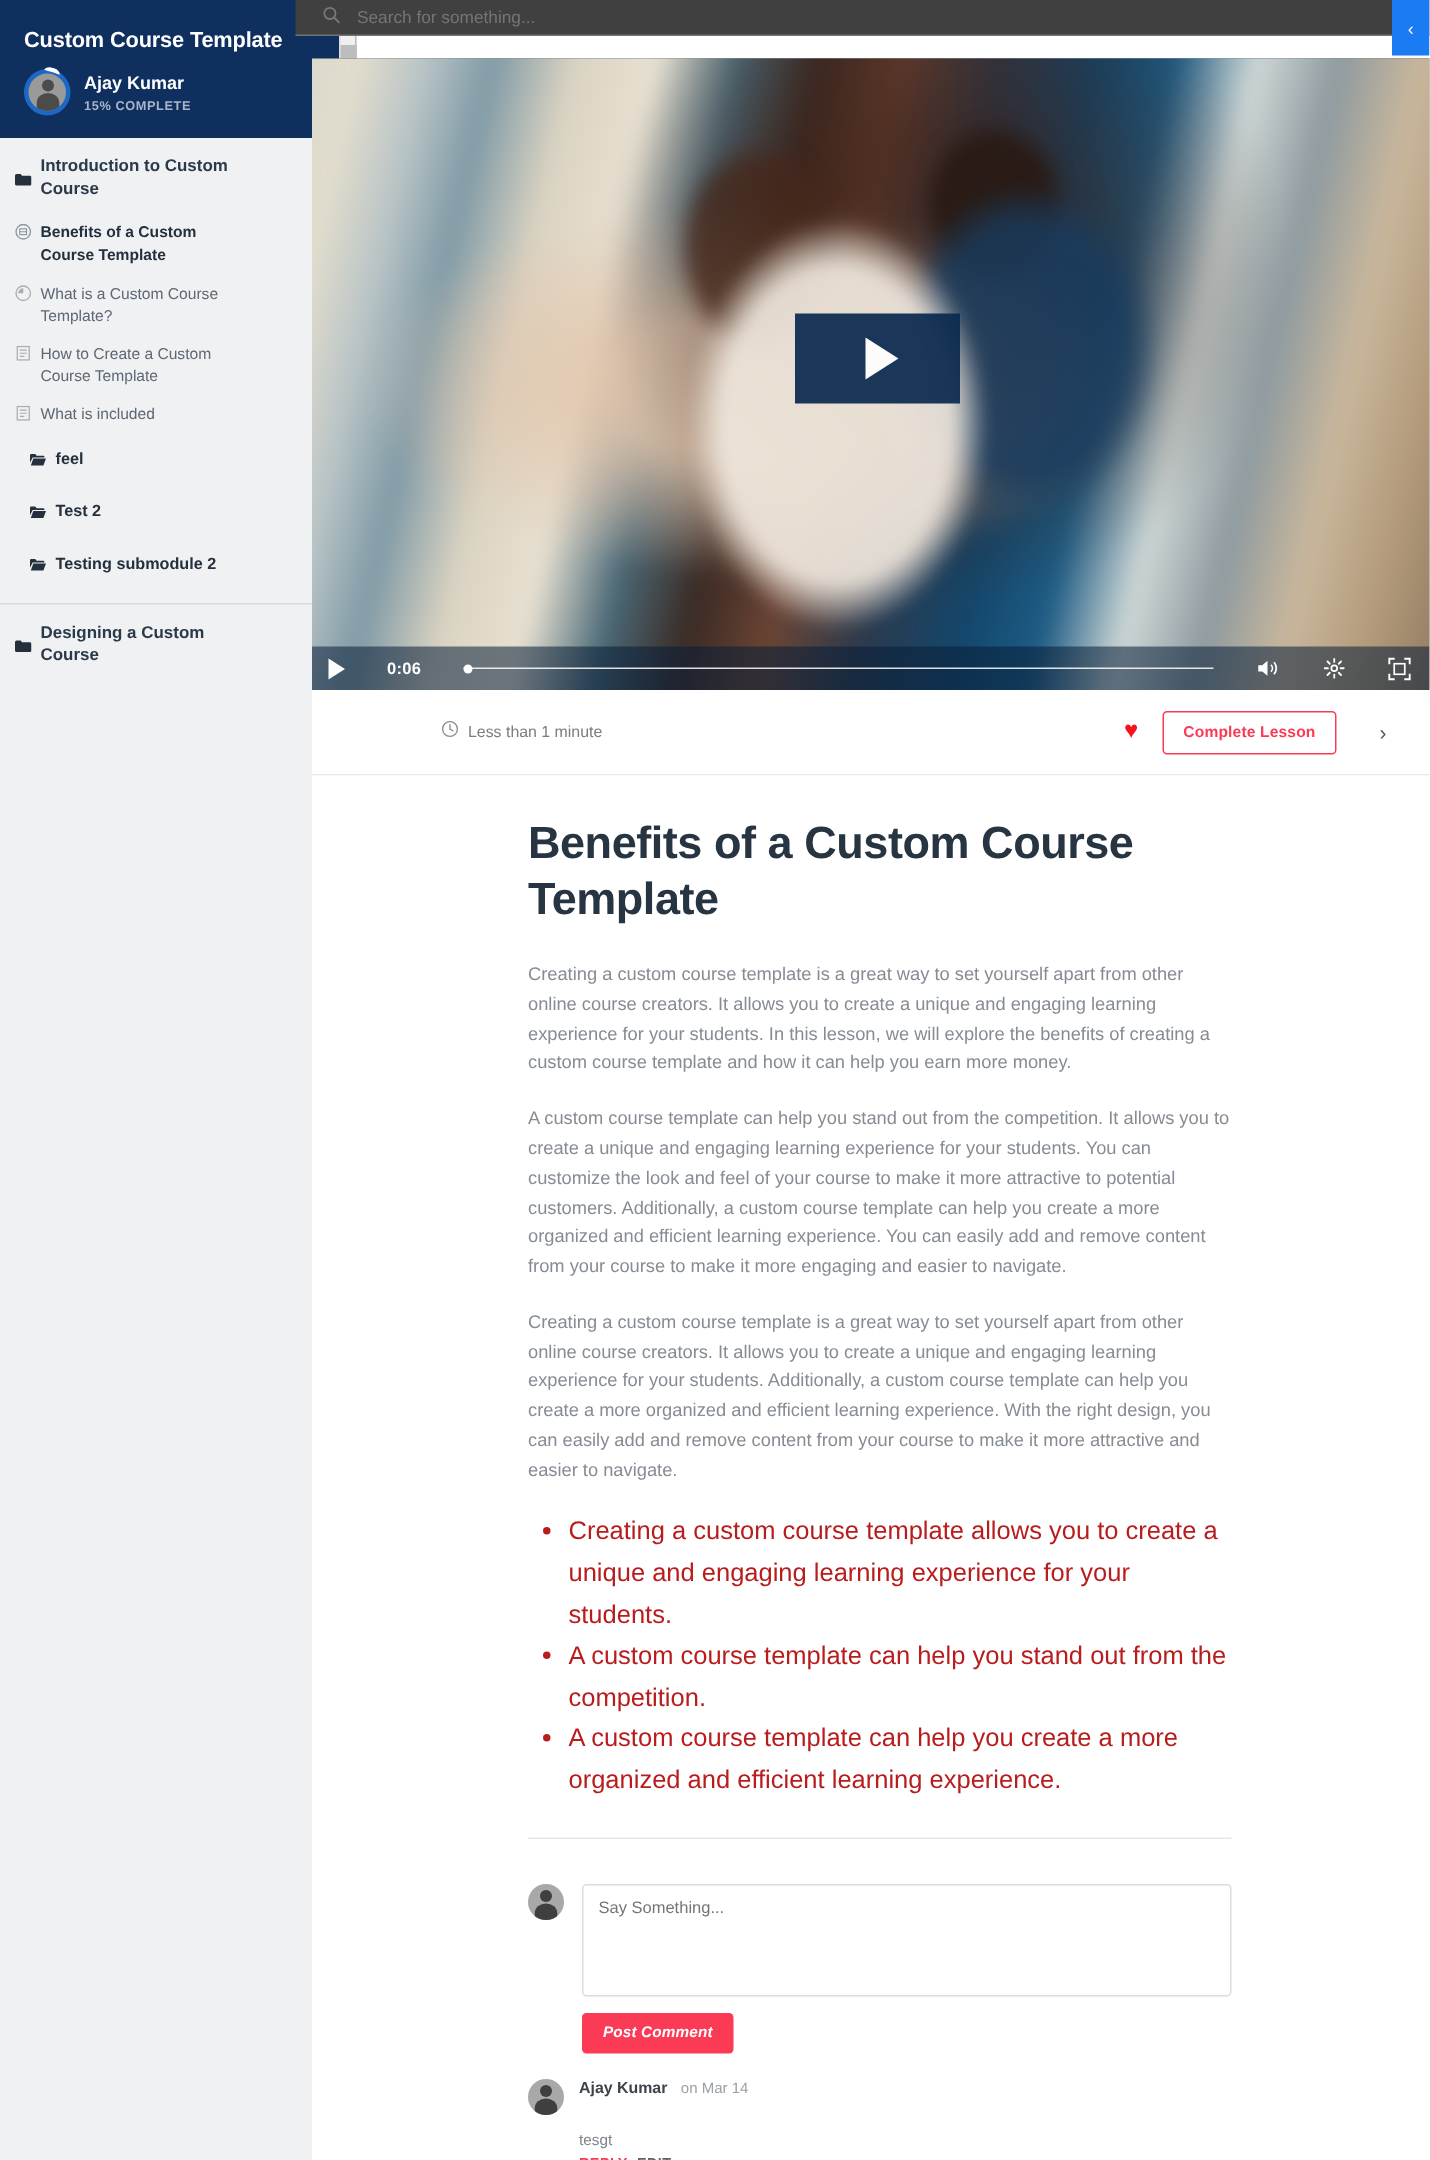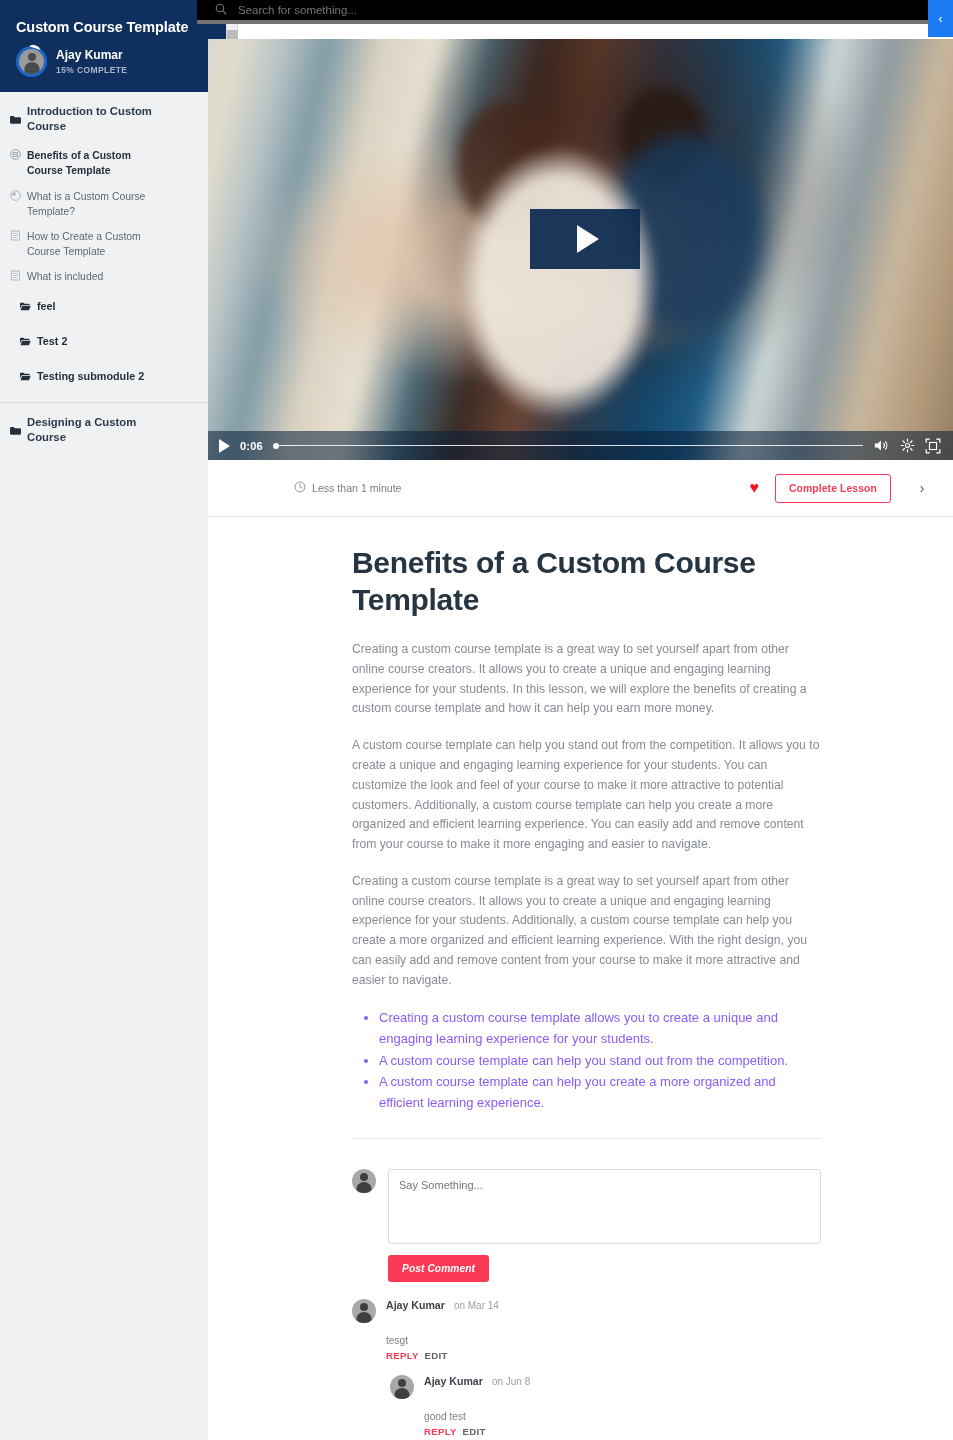--- a/index.html
+++ b/index.html
@@ -111,21 +111,21 @@
   }
   #side-scroll .sb-thumb {
     position: absolute; top: 30px; left: 0; width: 11px; height: 370px;
     background: #bdbdbd; border-radius: 0;
   }
   #side-scroll .sb-arrow.bottom { position: absolute; bottom: 0; left: 0; }
 
   
   #topbar {
     position: absolute; left: 197px; top: 0; width: 756px; height: 24px;
-    background: #000000; border-bottom: 4px solid #737373;
+    background: #404040; border-bottom: 1px solid #737373;
     display: flex; align-items: center;
   }
   #search-wrap { display: flex; align-items: center; gap: 9px; padding-left: 18px; }
   #search-input {
     border: none; outline: none; background: transparent;
     font-family: "Liberation Sans", sans-serif;
     font-size: 11.5px; color: #8b8b8b; width: 400px;
   }
   #sidebar-toggle {
     position: absolute; right: 0; top: 0; width: 25px; height: 37px;
@@ -172,21 +172,21 @@
   #play-overlay .tri {
     width: 0; height: 0;
     border-left: 22px solid #ffffff;
     border-top: 14px solid transparent;
     border-bottom: 14px solid transparent;
     margin-left: 5px;
   }
   #video-controls {
     position: absolute; left: 0; bottom: 0; width: 745px; height: 29px;
     background: rgba(8,30,54,0.55);
-    display: flex; align-items: center; gap: 10px;
+    display: flex; align-items: center; gap: 28px;
     padding: 0 12px 0 11px;
     color: #ffffff;
   }
   .vc-play { width: 0; height: 0; border-left: 11px solid #fff; border-top: 7px solid transparent; border-bottom: 7px solid transparent; }
   .vc-time { font-size: 11px; font-weight: bold; letter-spacing: 0.2px; }
   .vc-bar { flex: 1; height: 14px; position: relative; display: flex; align-items: center; }
   .vc-bar .track { position: absolute; left: 0; right: 0; height: 1.5px; background: rgba(255,255,255,0.85); }
   .vc-bar .knob { position: absolute; left: 0; width: 6px; height: 6px; border-radius: 50%; background: #fff; }
   .vc-icon { display: flex; align-items: center; }
 
@@ -222,21 +222,21 @@
   #lesson-title {
     font-size: 30px; font-weight: bold; color: #273442;
     line-height: 1.22; margin: 0 0 22px 0; letter-spacing: -0.3px;
   }
   .para {
     font-size: 12.2px; color: #868c94; line-height: 1.62;
     margin: 0 0 17px 0;
   }
   #bullets { margin: 0 0 0 0; padding-left: 27px; }
   #bullets li {
-    font-size: 13px; color: #8b5cf6; line-height: 1.62;
+    font-size: 17px; color: #b91c1c; line-height: 1.62;
     margin-bottom: 0px;
   }
   #comments-divider { height: 1px; background: #e7e7e7; margin: 25px 0 0 0; }
 
   
   #comment-form { display: flex; gap: 12px; margin-top: 30px; }
   .c-avatar {
     width: 24px; height: 24px; flex: 0 0 24px; border-radius: 50%;
     background: #a8a8a8; position: relative; overflow: hidden;
   }

